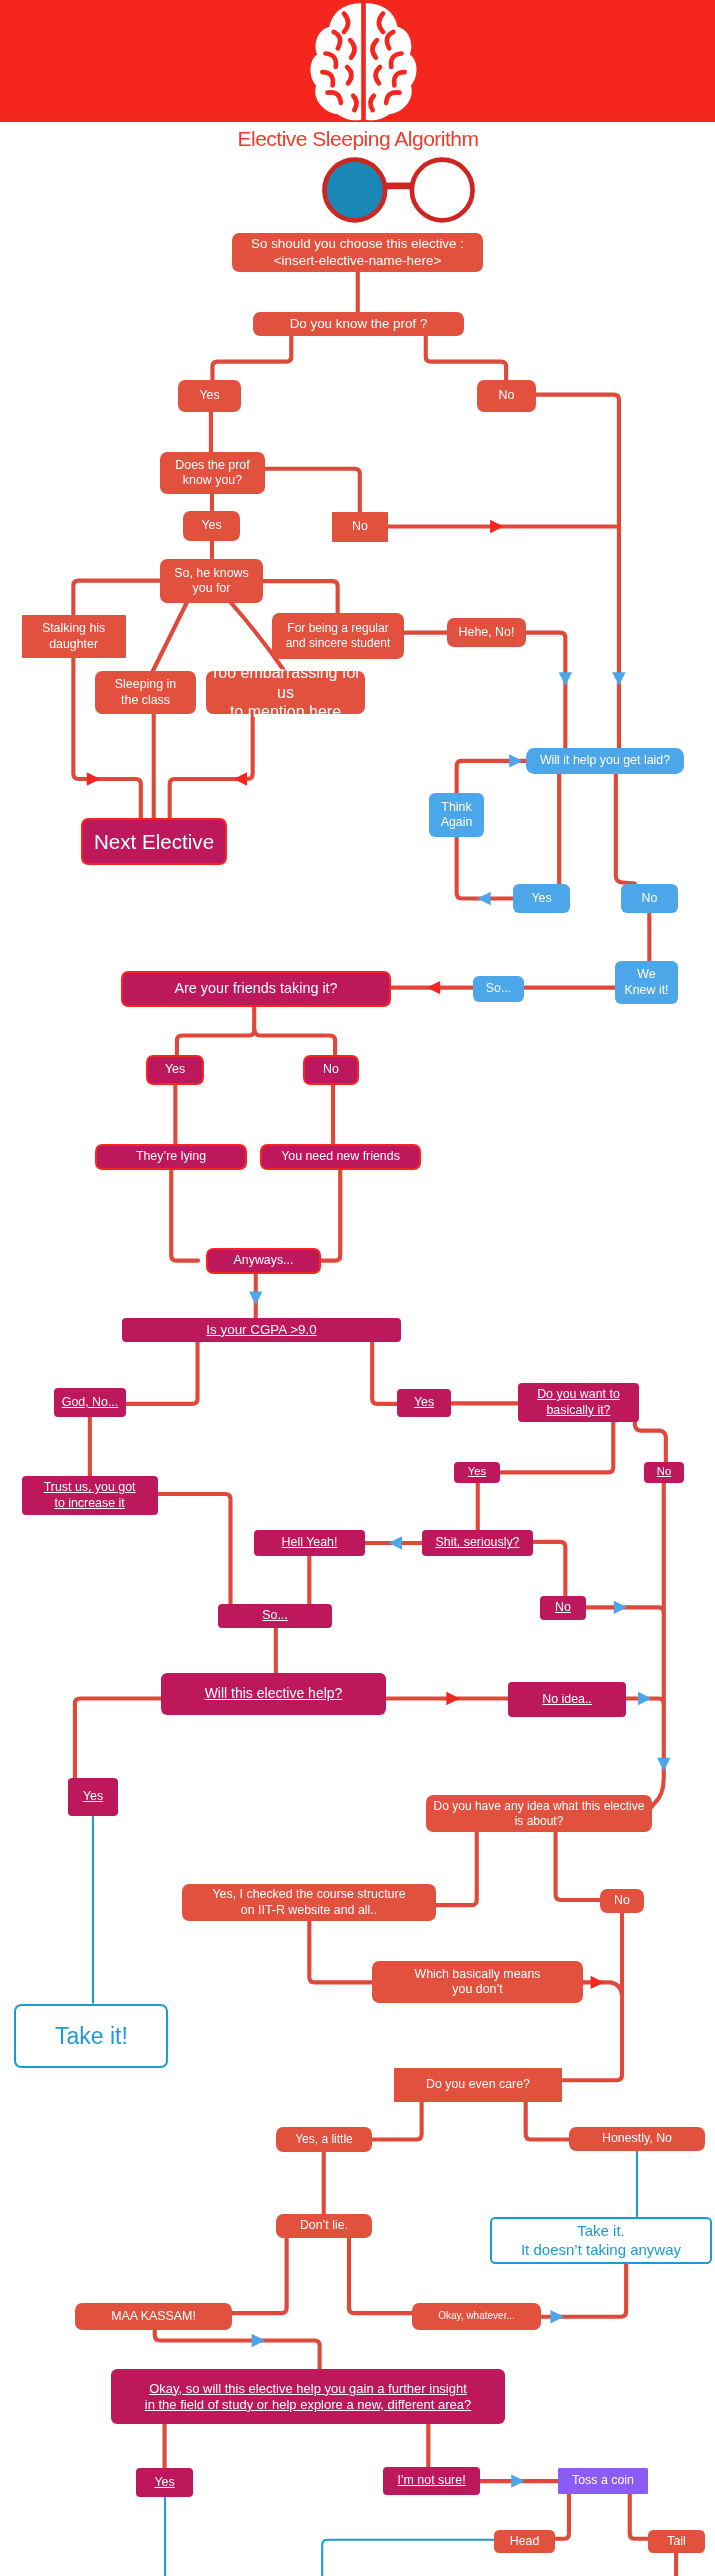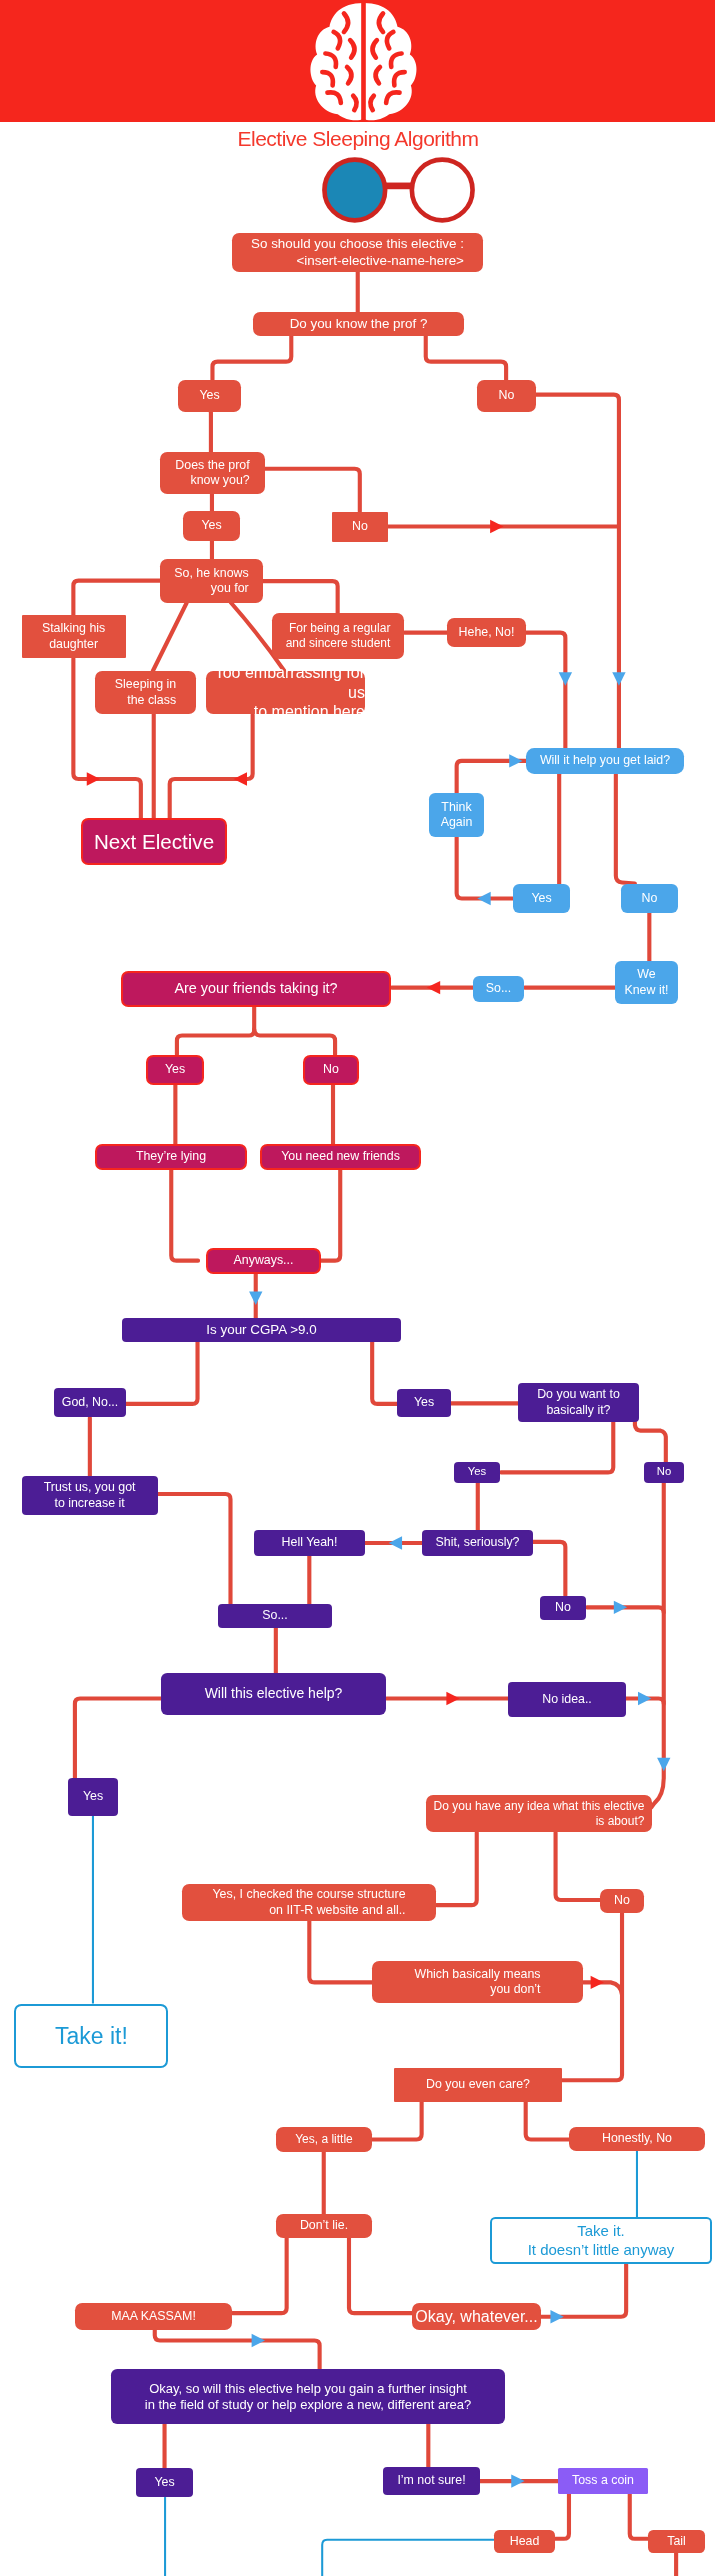--- a/index.html
+++ b/index.html
@@ -22,25 +22,25 @@
   #connectors{position:absolute;left:0;top:0;}
   .node{
     position:absolute;
     display:flex;align-items:center;justify-content:center;
     text-align:center;color:#ffffff;
     font-size:12.4px;line-height:1.22;
     white-space:pre-line;
     box-sizing:border-box;
     z-index:3;
   }
-  .red   {background:#E2503E;border-radius:7.2px;text-align:right;}
+  .red   {background:#E2503E;border-radius:7.2px;}
   .redb  {background:#be185d;border:2.1px solid #F5261F;border-radius:7.2px;}
   .redsq {background:#E2503E;border-radius:1px;}
   .blue  {background:#4BA6EA;border-radius:6.2px;}
-  .teal  {background:#4c1d95;border-radius:4.1px;}
+  .teal  {background:#be185d;border-radius:4.1px;text-decoration:underline;}
   .tealsq{background:#8b5cf6;border-radius:1.5px;}
   .outline{background:#ffffff;border:2.1px solid #1C9AD6;border-radius:7.2px;color:#1C9AD6;}
   svg{display:block;}
 </style>
 </head>
 <body>
 
 <div id="stage">
 
   <div id="banner">
@@ -236,23 +236,23 @@
 on IIT-R website and all..</div>
   <div class="node red" style="left:600px;top:1889px;width:44px;height:24px;">No</div>
   <div class="node red" style="left:372px;top:1961px;width:211px;height:42px;">Which basically means
 you don’t</div>
   <div class="node outline" style="left:14.4px;top:2004px;width:154px;height:64px;font-size:23px;">Take it!</div>
   <div class="node redsq" style="left:394px;top:2068px;width:168px;height:34px;">Do you even care?</div>
   <div class="node red" style="left:276px;top:2127px;width:96px;height:25px;font-size:12px;">Yes, a little</div>
   <div class="node red" style="left:569px;top:2127px;width:136px;height:24px;">Honestly, No</div>
   <div class="node red" style="left:276px;top:2214px;width:96px;height:24px;">Don’t lie.</div>
   <div class="node outline" style="left:490px;top:2217px;width:222px;height:47px;font-size:15px;border-radius:5.2px;">Take it.
-It doesn’t little anyway</div>
+It doesn’t taking anyway</div>
   <div class="node red" style="left:75px;top:2303px;width:157px;height:27px;">MAA KASSAM!</div>
-  <div class="node red" style="left:412px;top:2303px;width:129px;height:27px;font-size:16px;">Okay, whatever...</div>
+  <div class="node red" style="left:412px;top:2303px;width:129px;height:27px;font-size:10px;">Okay, whatever...</div>
   <div class="node teal" style="left:111px;top:2369px;width:394px;height:55px;font-size:13px;border-radius:6.2px;">Okay, so will this elective help you gain a further insight
 in the field of study or help explore a new,  different area?</div>
   <div class="node teal" style="left:136px;top:2468px;width:57px;height:29px;">Yes</div>
   <div class="node teal" style="left:383px;top:2467px;width:97px;height:28px;">I’m not sure!</div>
   <div class="node tealsq" style="left:558px;top:2468px;width:90px;height:26px;">Toss a coin</div>
   <div class="node red" style="left:494px;top:2530px;width:61px;height:23px;border-radius:5.2px;">Head</div>
   <div class="node red" style="left:648px;top:2530px;width:57px;height:23px;border-radius:5.2px;">Tail</div>
 
 </div>
 

